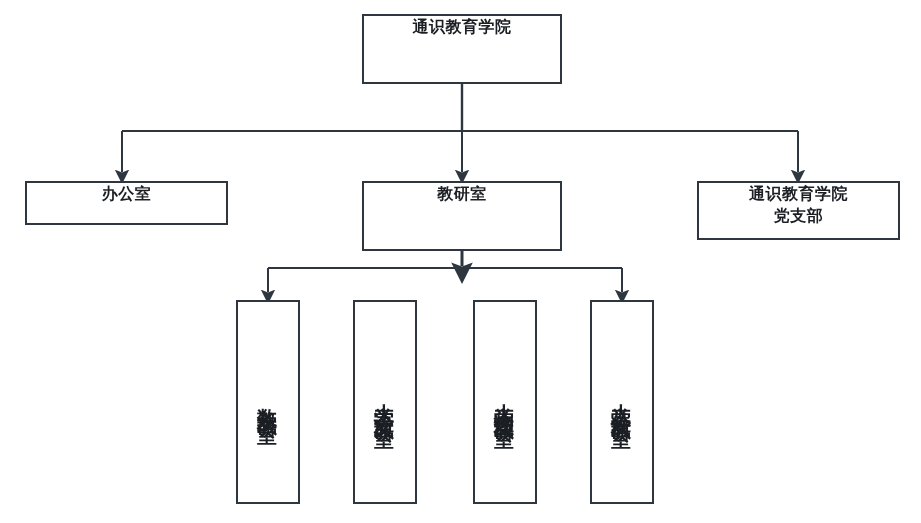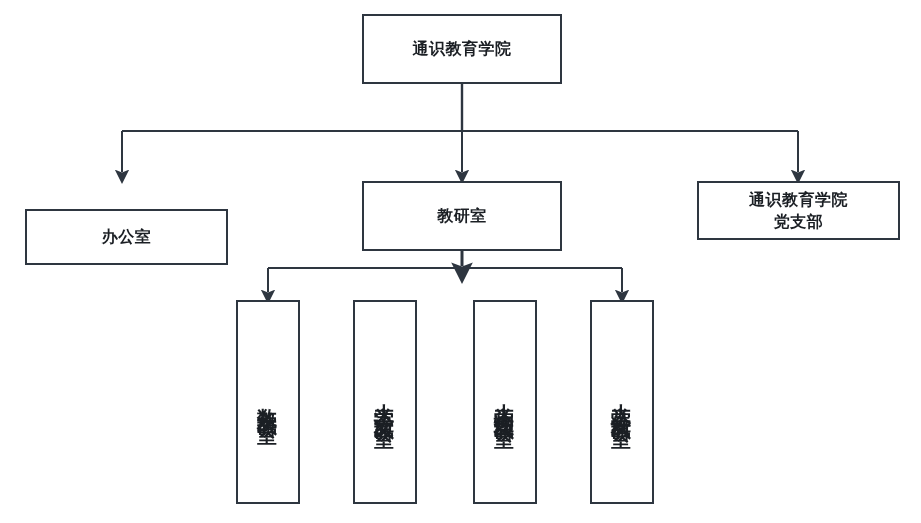--- a/index.html
+++ b/index.html
@@ -24,21 +24,20 @@
     top: 0;
     width: 921px;
     height: 523px;
   }
   .node-box {
     position: absolute;
     box-sizing: border-box;
     border: 2px solid #2e3640;
     background: #ffffff;
     display: flex;
-    align-items: center;
     justify-content: center;
     color: #1b1f24;
     font-weight: bold;
     z-index: 2;
   }
   .node-box.horiz {
     font-size: 16px;
     line-height: 1.35;
     text-align: center;
     letter-spacing: 0.5px;
@@ -82,21 +81,21 @@
     <path d="M268,268 L622,268" stroke="#2e3640" stroke-width="2" fill="none"></path>
 
     <path d="M268,268 L268,292" stroke="#2e3640" stroke-width="2" fill="none" marker-end="url(#arrow)"></path>
     <path d="M622,268 L622,292" stroke="#2e3640" stroke-width="2" fill="none" marker-end="url(#arrow)"></path>
   </svg>
 
   <div class="node-box horiz" style="left:362px; top:14px; width:200px; height:70px;">
     <span class="node-label">通识教育学院</span>
   </div>
 
-  <div class="node-box horiz" style="left:25px; top:181px; width:203px; height:56px;margin-top:28px;">
+  <div class="node-box horiz" style="left:25px; top:181px; width:203px; height:44px;">
     <span class="node-label">办公室</span>
   </div>
 
   <div class="node-box horiz" style="left:362px; top:181px; width:200px; height:70px;">
     <span class="node-label">教研室</span>
   </div>
 
   <div class="node-box horiz" style="left:697px; top:181px; width:203px; height:59px;">
     <span class="node-label">通识教育学院
 党支部</span>

